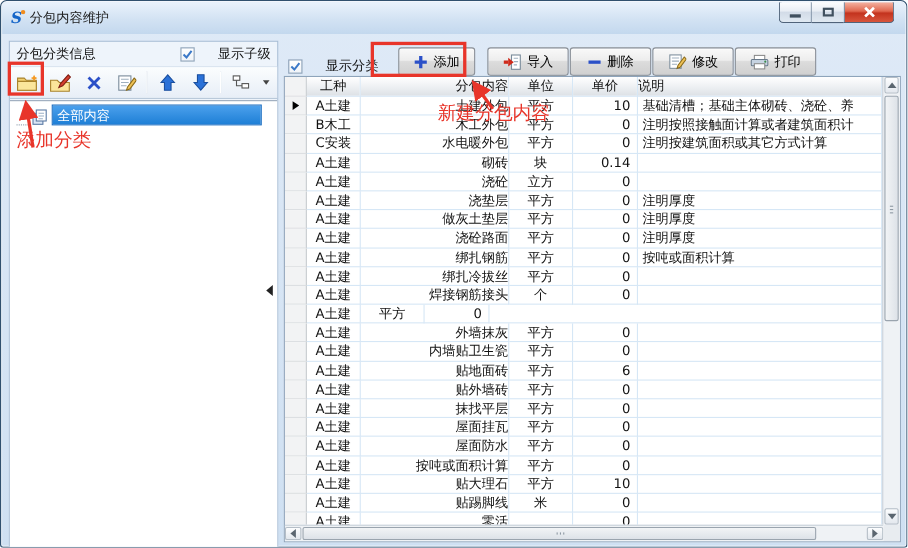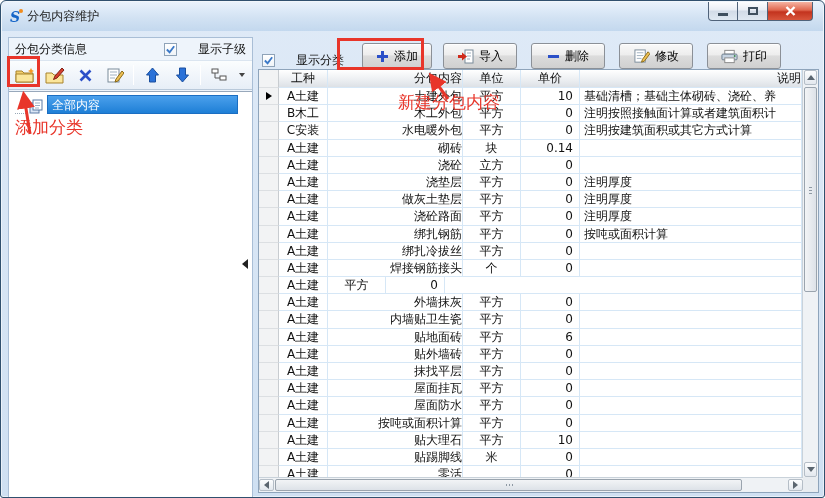--- a/index.html
+++ b/index.html
@@ -50,21 +50,21 @@
   .splitter { position: absolute; left: 252px; top: 36px; width: 6px; height: 455px; }
   .splitter-arrow { position: absolute; left: -11px; top: 222px; width: 0; height: 0;
                     border-top: 5px solid transparent; border-bottom: 5px solid transparent; border-right: 6px solid #222; }
 
   
   .right-panel { position: absolute; left: 257px; top: 36px; width: 561px; height: 456px; }
   .rp-toolbar { height: 32px; display: flex; align-items: flex-end; padding-left: 4px; }
   .rp-toolbar .chk { margin-right: 18px; }
   .btn { height: 26px; width: 74px; display: inline-flex; align-items: center; justify-content: center; gap: 5px;
          font-size: 12px; color: #000; background: linear-gradient(#f9f9f9, #ededed 45%, #dcdcdc 50%, #d0d0d0);
-         border: 1px solid #8b9097; border-radius: 3px; box-shadow: inset 0 1px 0 rgba(255,255,255,.8); margin-right: 14px; }
+         border: 1px solid #8b9097; border-radius: 3px; box-shadow: inset 0 1px 0 rgba(255,255,255,.8); margin-right: 1px; }
   .btn-add { width: 70px; margin-right: 11px; }
 
   
   .table-wrap { position: absolute; left: 0; right: 0; top: 32px; bottom: 0; background: #fff; border: 1px solid #8ea4bb; }
   .grid { position: absolute; left: 0; top: 0; right: 16px; bottom: 15px; overflow: hidden; }
   .grid-header { display: flex; height: 18px; font-family: Liberation Serif, serif; }
   .hdr { background: linear-gradient(#ffffff, #ebeef1 60%, #dde1e6); border-right: 1px solid #c3cad3;
          border-bottom: 1px solid #a8b0ba; text-align: center; line-height: 17px; }
   .row { display: flex; height: 17.2px; line-height: 16.5px; }
   .cell { border-right: 1px solid #d6e7f6; border-bottom: 1px solid #d6e7f6; overflow: hidden; white-space: nowrap; }
@@ -261,21 +261,21 @@
     </div>
 
     <div class="table-wrap">
       <div class="grid">
         <div class="grid-header">
           <div class="cell c-ind hdr"></div>
           <div class="cell c-trade hdr">工种</div>
           <div class="cell c-content hdr">分包内容</div>
           <div class="cell c-unit hdr">单位</div>
           <div class="cell c-price hdr" style="text-align:center; padding-right:0;">单价</div>
-          <div class="cell c-note hdr" style="text-align:right; padding-left:0;">说明</div>
+          <div class="cell c-note hdr" style="text-align:left; padding-left:0;">说明</div>
         </div>
         <div class="grid-body">
             <div class="row current">
     <div class="cell c-ind">
                 <span class="tri"></span>
               </div>
     <div class="cell c-trade">A土建</div>
     <div class="cell c-content">土建外包</div>
     <div class="cell c-unit">平方</div>
     <div class="cell c-price">10</div>

